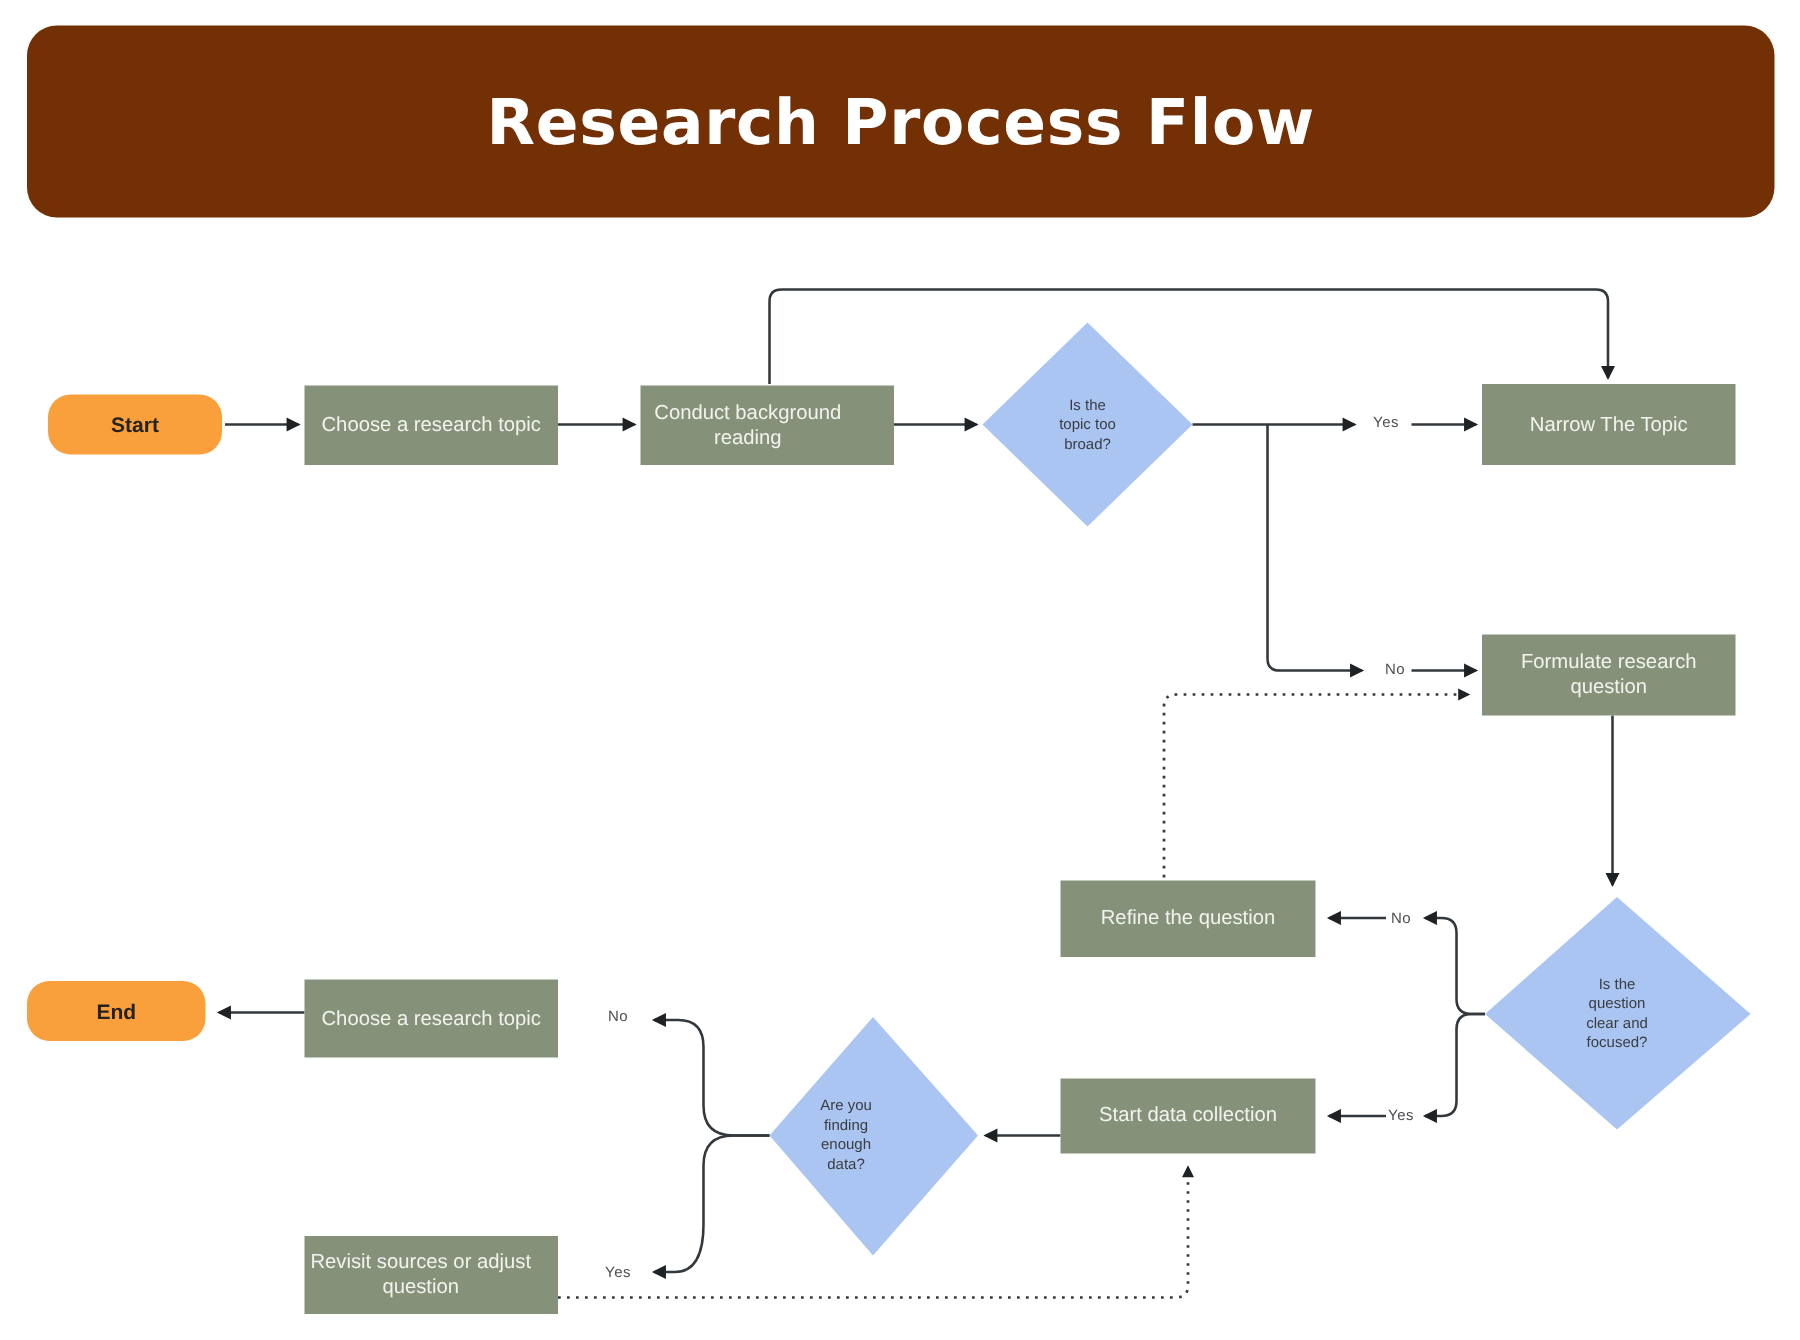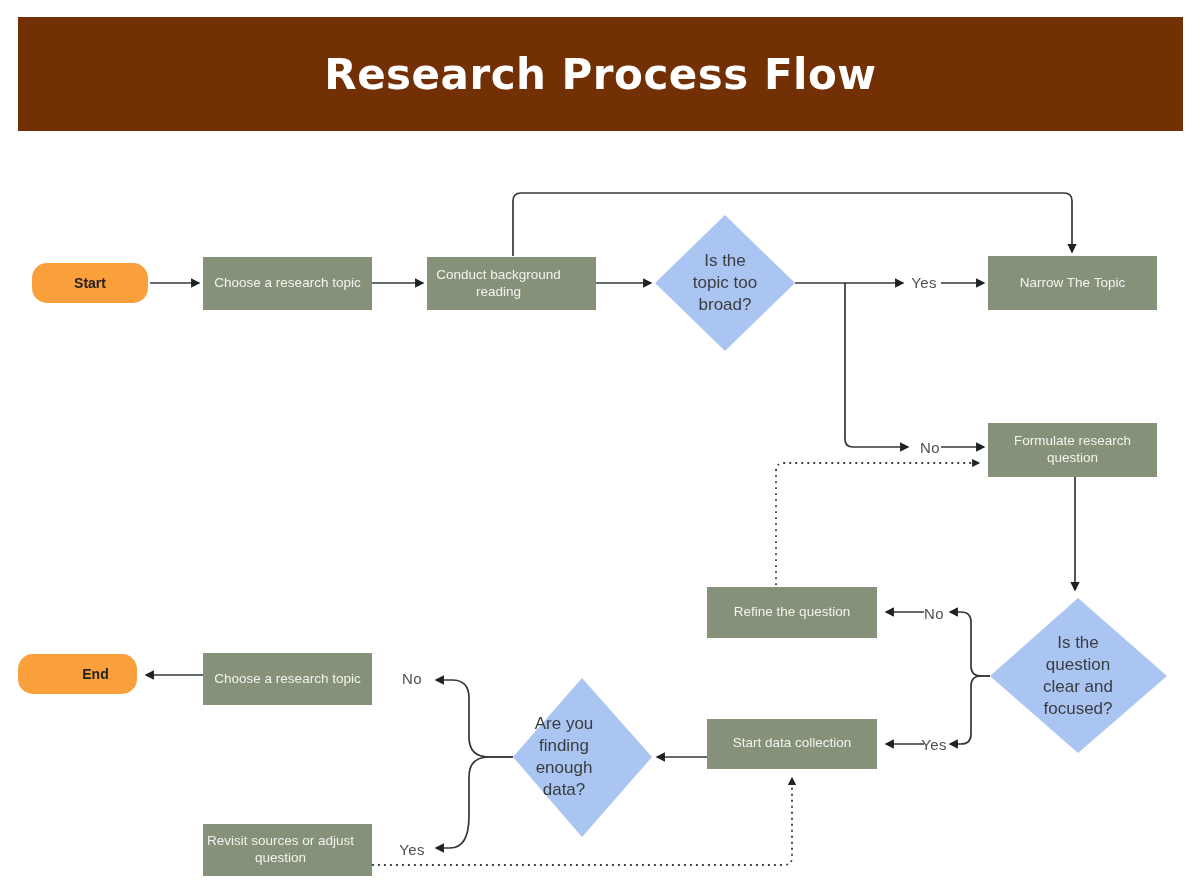--- a/index.html
+++ b/index.html
@@ -1,28 +1,28 @@
 <!DOCTYPE html>
 <html><head>
 <meta charset="utf-8">
 <style>
   html,body{margin:0;padding:0;background:#ffffff;}
   .canvas{position:relative;width:1200px;height:893px;background:#ffffff;overflow:hidden;
           font-family:"Liberation Sans",sans-serif;}
-  .header{position:absolute;left:18px;top:17px;width:1165px;height:114px;background:#733005;
-          display:flex;align-items:center;justify-content:center;}
+  .header{position:absolute;left:18px;top:17px;width:1165px;height:128px;background:#733005;
+          display:flex;align-items:center;justify-content:center;border-radius:20px;}
   .header .title{font-family:"DejaVu Sans","Liberation Sans",sans-serif;font-weight:bold;
           font-size:42px;color:#ffffff;letter-spacing:0.5px;}
   svg.flow{position:absolute;left:0;top:0;}
   .nlabel{position:absolute;display:flex;align-items:center;justify-content:center;
           text-align:center;white-space:pre-line;pointer-events:auto;}
   .process-label{color:#f2f3ee;font-size:13.5px;line-height:1.25;font-weight:400;}
   .terminal-label{color:#26221d;font-size:14px;font-weight:bold;}
-  .diamond-label{color:#3a3d40;font-size:17px;line-height:1.3;font-weight:400;}
-  .edge-label{position:absolute;transform:translate(-50%,-50%);font-size:15px;color:#4c4f52;
+  .diamond-label{color:#3a3d40;font-size:10px;line-height:1.3;font-weight:400;}
+  .edge-label{position:absolute;transform:translate(-50%,-50%);font-size:10px;color:#4c4f52;
           letter-spacing:0.3px;}
 </style>
 </head>
 <body>
 
 <div class="canvas">
 
   <div class="header">
     <div class="title">Research Process Flow</div>
   </div>
@@ -107,21 +107,21 @@
   <div class="nlabel diamond-label" style="left:504px;top:717px;width:120px;height:80px;">Are you
 finding
 enough
 data?</div>
 
   <div class="nlabel process-label" style="left:203px;top:653px;width:169px;height:52px;">Choose a research topic</div>
 
   <div class="nlabel process-label" style="left:203px;top:824px;width:155px;height:52px;">Revisit sources or adjust
 question</div>
 
-  <div class="nlabel terminal-label" style="left:18px;top:654px;width:119px;height:40px;margin-left:18px;">End</div>
+  <div class="nlabel terminal-label" style="left:18px;top:654px;width:119px;height:40px;">End</div>
 
   <div class="edge-label" style="left:924px;top:282px;">Yes</div>
   <div class="edge-label" style="left:930px;top:447px;">No</div>
   <div class="edge-label" style="left:934px;top:613px;">No</div>
   <div class="edge-label" style="left:934px;top:744px;">Yes</div>
   <div class="edge-label" style="left:412px;top:678px;">No</div>
   <div class="edge-label" style="left:412px;top:849px;">Yes</div>
 
 </div>
 

